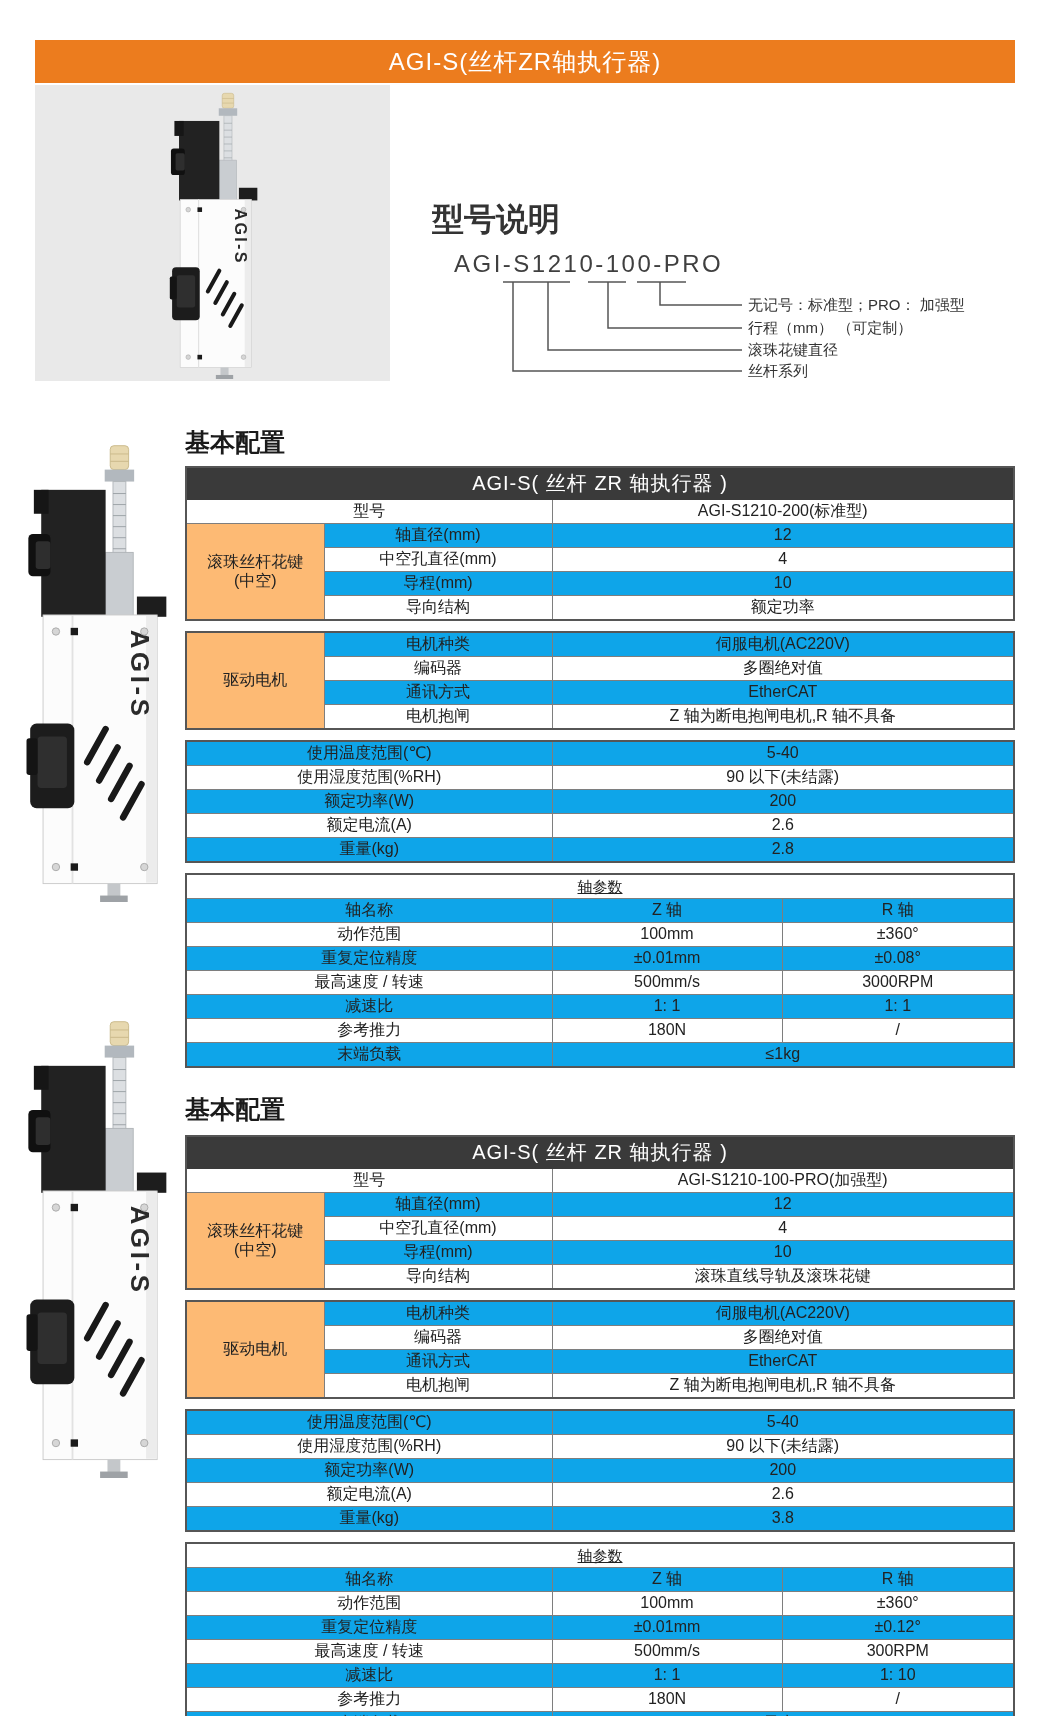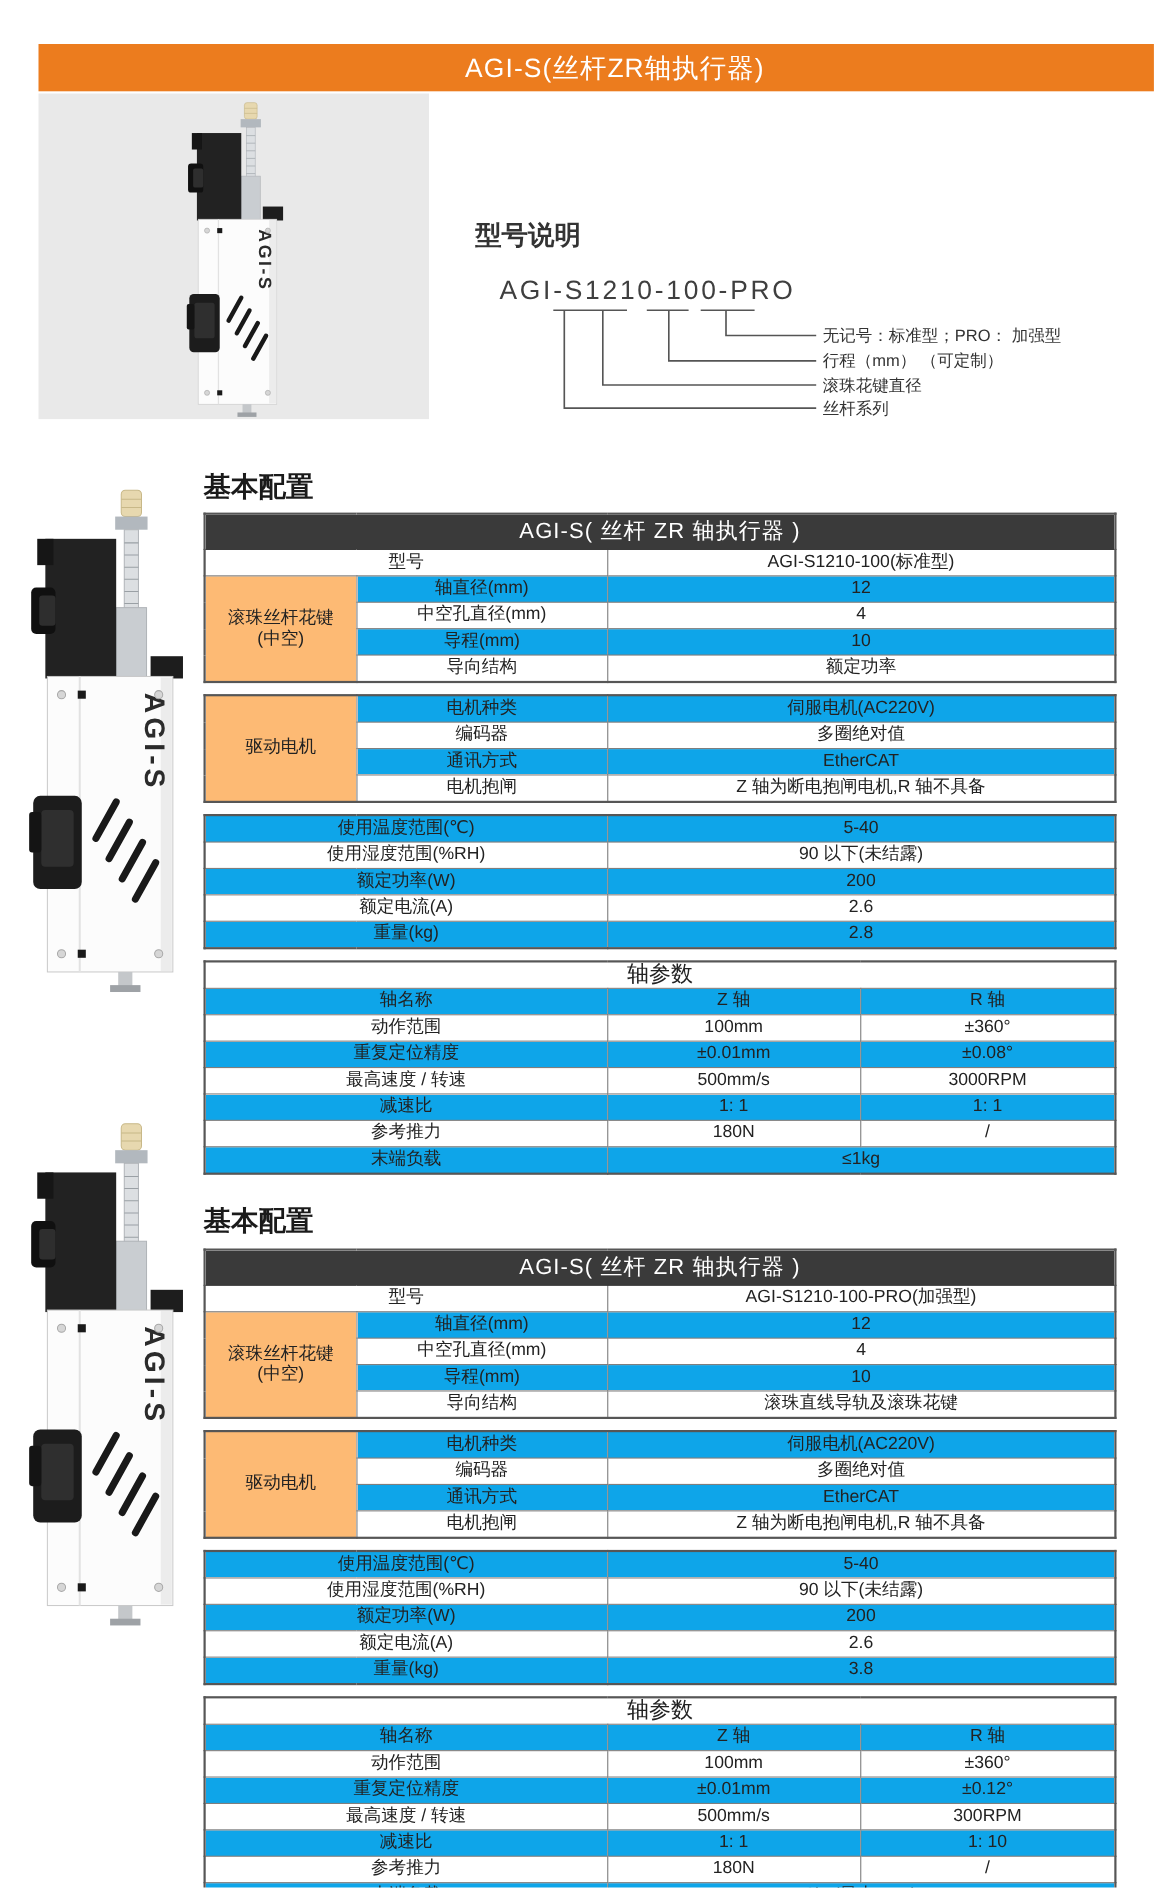--- a/index.html
+++ b/index.html
@@ -4,36 +4,36 @@
 <style>
   html,body { margin:0; padding:0; }
   body {
     width:1050px; height:1716px; position:relative; background:#ffffff;
     font-family:"Liberation Sans","DejaVu Sans",sans-serif; color:#222;
   }
   
   .banner {
     position:absolute; left:35px; top:40px; width:980px; height:43px;
     background:#ec7c1e; color:#fff; display:flex; align-items:center; justify-content:center;
-    font-size:24px; font-weight:500; letter-spacing:1px;padding-left:34px;
+    font-size:24px; font-weight:500; letter-spacing:1px;
   }
   
   .gray-box {
     position:absolute; left:35px; top:85px; width:355px; height:296px;
     background:#e9e9e9; display:flex; align-items:flex-start; justify-content:center;
   }
   .gray-box svg { margin-top:6px; }
   .intro-text {
     position:absolute; left:430px; top:122px; width:586px;
     font-size:17px; color:#3a3a3a; line-height:1.5;
   }
   .intro-text .indent { text-indent:2em; }
   .model-heading {
     position:absolute; left:432px; top:198px;
-    font-size:24px; font-weight:700; color:#333;
+    font-size:32px; font-weight:700; color:#333;
   }
   .model-svg { position:absolute; left:430px; top:238px; }
   
   .section-title {
     position:absolute; left:185px; font-size:25px; font-weight:600; color:#1a1a1a;
   }
   #sec1-title { top:426px; }
   #sec2-title { top:1093px; }
   .product-fig { position:absolute; }
   #fig1 { left:8px; top:442px; }
@@ -50,21 +50,21 @@
     border:1px solid #7e7e7e; text-align:center; height:23px;
     padding:0 4px; overflow:hidden; white-space:nowrap; line-height:1.15;
   }
   tr.thead td {
     background:#3a3a3a; color:#fff; font-size:20px; height:31px;
     border-color:#3a3a3a; letter-spacing:1px;
   }
   tr.shade td { background:#0ea5e9; }
   tr.shade td.group { background:#fdba74; }
   td.group { background:#ffffff; }
-  tr.axis-title td { font-size:20px; }
+  tr.axis-title td { font-size:15px;text-decoration:underline; }
 </style>
 </head>
 <body>
 
 <svg width="0" height="0" style="position:absolute" aria-hidden="true">
   <symbol id="actuator" viewBox="0 0 190 500">
 
     <rect x="111" y="4" width="20" height="26" rx="4" fill="#e7d8af" stroke="#c8b888"></rect>
     <line x1="111" y1="13" x2="131" y2="13" stroke="#c8b888"></line>
     <line x1="111" y1="21" x2="131" y2="21" stroke="#c8b888"></line>
@@ -171,21 +171,21 @@
         <col style="width:138px">
         <col style="width:228px">
         <col>
       </colgroup>
     <tbody>
         <tr class="thead">
           <td colspan="3">AGI-S( 丝杆 ZR 轴执行器 )</td>
         </tr>
     <tr>
       <td colspan="2">型号</td>
-      <td>AGI-S1210-100(标准型)</td>
+      <td>AGI-S1210-200(标准型)</td>
     </tr>
     <tr class="shade">
       <td class="group" rowspan="4">
         <div>滚珠丝杆花键</div>
         <div>(中空)</div>
       </td>
       <td>轴直径(mm)</td>
       <td>12</td>
     </tr>
     <tr>

